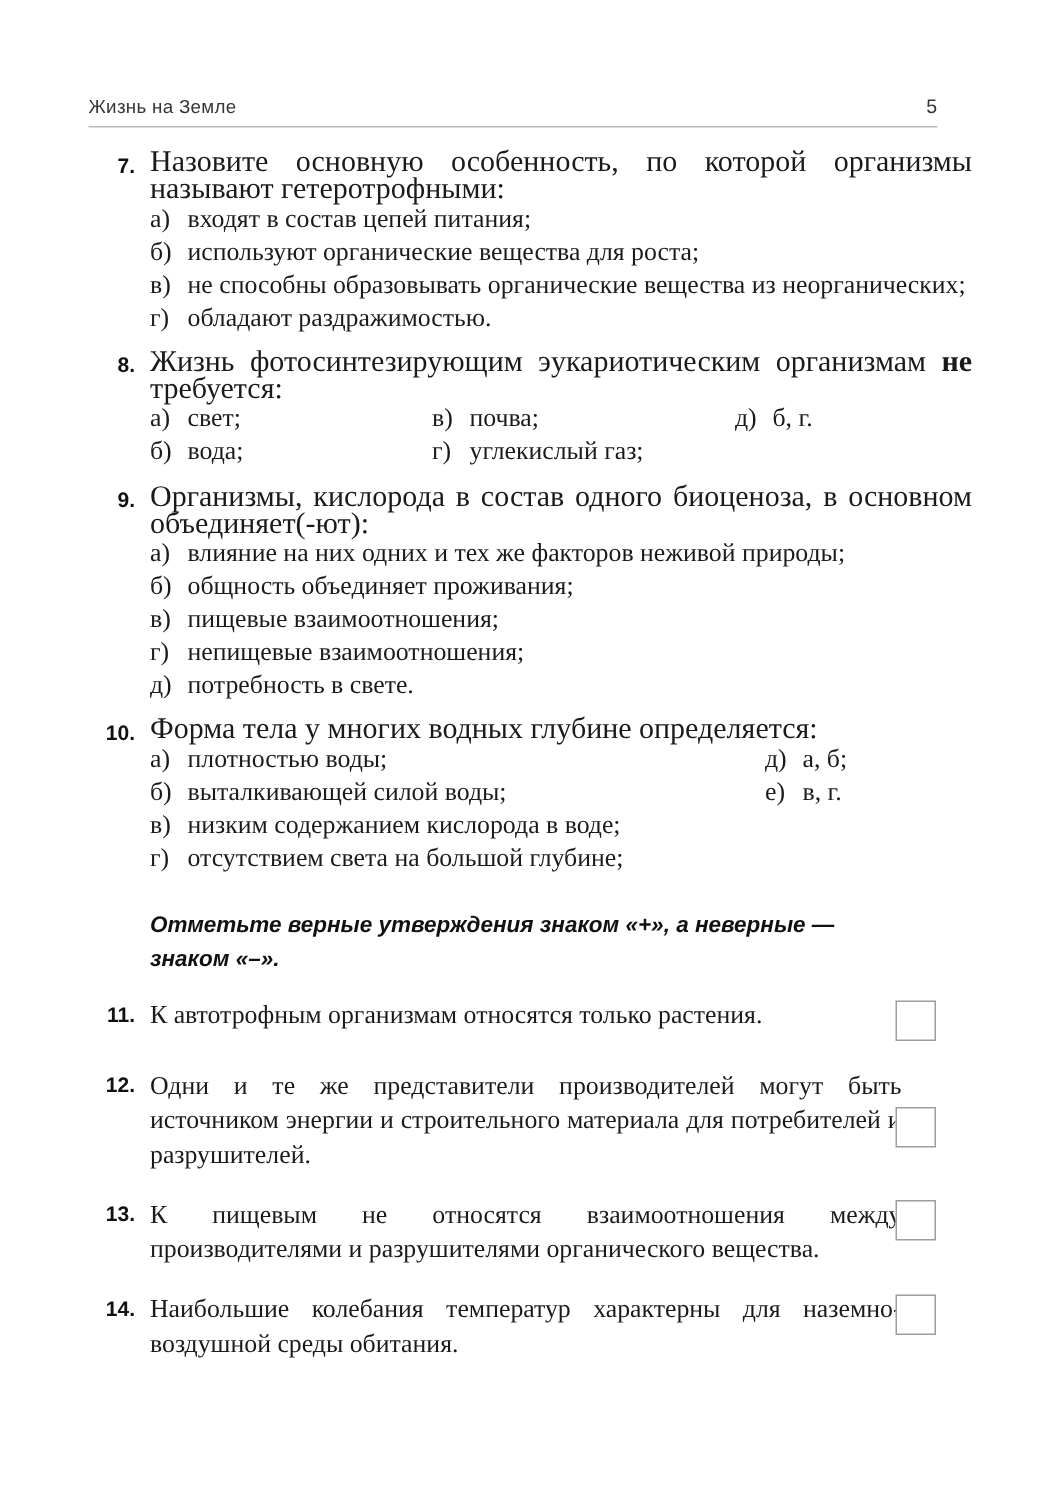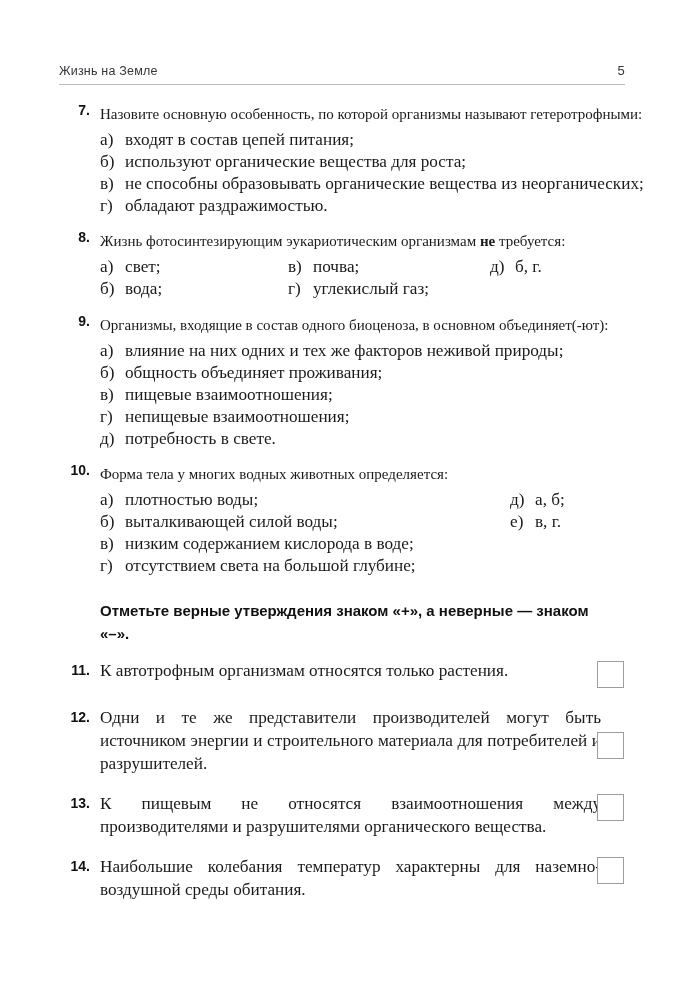--- a/index.html
+++ b/index.html
@@ -71,22 +71,22 @@
     top: 0;
     width: 32px;
     text-align: right;
     font-family: "Liberation Sans", "DejaVu Sans", sans-serif;
     font-weight: bold;
     font-size: 14px;
     line-height: 22px;
     color: #111;
   }
   .q-stem {
-    font-size: 15px;
-    line-height: 30px;
+    font-size: 20px;
+    line-height: 18px;
     text-align: justify;
     text-justify: inter-word;
     hyphens: manual;
   }
   .q-stem.nojust { text-align: left; }
   .q-stem b {
     font-weight: bold;
   }
 
   
@@ -125,20 +125,21 @@
   
   .instruction {
     margin: 22px 0 14px 0;
     padding-left: 100px;
     padding-right: 106px;
     font-family: "Liberation Sans", "DejaVu Sans", sans-serif;
     font-weight: bold;
     font-size: 15px;
     line-height: 23px;
     color: #111;
+    font-style: italic;
   }
 
   
   .tf {
     position: relative;
     padding-left: 100px;
     padding-right: 99px;
     margin-bottom: 17px;
     min-height: 30px;
   }
@@ -225,21 +226,21 @@
           <div class="opt">
             <span class="opt-letter">д)</span>
             <span class="opt-text">б, г.</span>
           </div>
         </div>
       </div>
     </div>
 
     <div class="q">
       <div class="q-num">9.</div>
-      <div class="q-stem">Организмы, входящие в состав одного биоценоза, в основном объединяет(-ют):</div>
+      <div class="q-stem">Организмы, кислорода в состав одного биоценоза, в основном объединяет(-ют):</div>
       <div class="opts">
         <div class="opt">
           <span class="opt-letter">а)</span>
           <span class="opt-text">влияние на них одних и тех же факторов неживой природы;</span>
         </div>
         <div class="opt">
           <span class="opt-letter">б)</span>
           <span class="opt-text">общность объединяет проживания;</span>
         </div>
         <div class="opt">
@@ -252,21 +253,21 @@
         </div>
         <div class="opt">
           <span class="opt-letter">д)</span>
           <span class="opt-text">потребность в свете.</span>
         </div>
       </div>
     </div>
 
     <div class="q">
       <div class="q-num">10.</div>
-      <div class="q-stem nojust">Форма тела у многих водных животных определяется:</div>
+      <div class="q-stem nojust">Форма тела у многих водных глубине определяется:</div>
       <div class="opts-grid" style="height:88px;">
         <div class="col c1">
           <div class="opt">
             <span class="opt-letter">а)</span>
             <span class="opt-text">плотностью воды;</span>
           </div>
           <div class="opt">
             <span class="opt-letter">б)</span>
             <span class="opt-text">выталкивающей силой воды;</span>
           </div>

